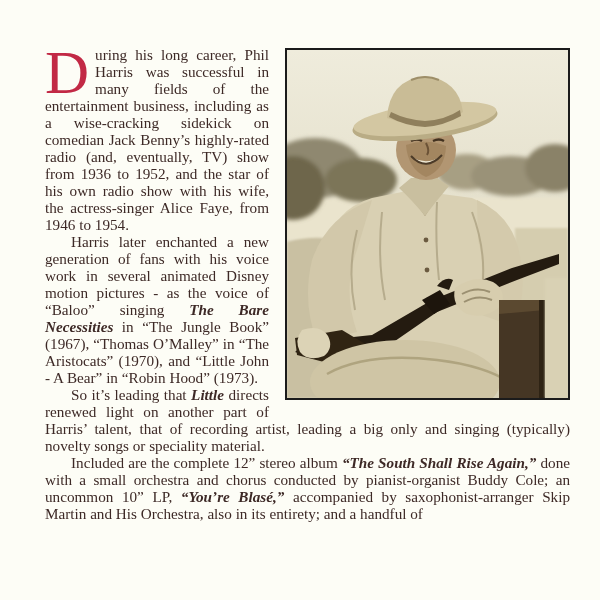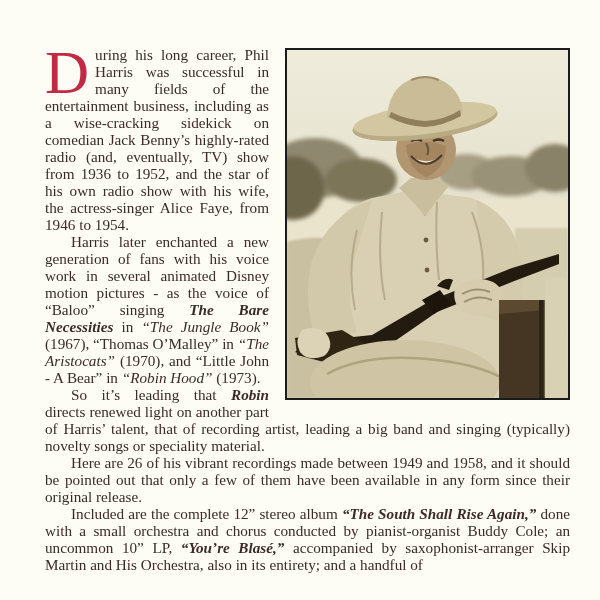--- a/index.html
+++ b/index.html
@@ -34,21 +34,21 @@
   p.para{margin:0;padding:0;}
   p.para.indent{text-indent:26px;}
   .dropcap{
     float:left;
     font-size:61px;
     line-height:49px;
     padding:2px 6px 0 0;
     color:#c22945;
     font-weight:400;
   }
-  .it{font-style:italic;margin-top:24px;}
+  .it{margin-top:24px;}
   .bit{font-style:italic;font-weight:bold;}
 </style>
 </head>
 <body>
 
 <div class="page">
   <div class="flow" id="text-flow">
 
     <figure class="photo-figure">
       <svg viewBox="0 0 281 348" preserveAspectRatio="none">
@@ -135,17 +135,16 @@
           <rect x="212" y="250" width="46" height="98" fill="#453624"></rect>
           <path d="M212,250 l46,0 l0,10 l-46,4 Z" fill="#5b4930"></path>
           <rect x="252" y="250" width="6" height="98" fill="#2e2314"></rect>
         </g>
         <rect x="258" y="228" width="23" height="120" fill="#d9d1b4" filter="url(#soft1)"></rect>
       </svg>
     </figure>
 
   <p class="para"><span class="dropcap">D</span><span>uring his long career, Phil Harris was successful in many fields of the entertainment business, including as a wise-cracking sidekick on comedian Jack Benny’s highly-rated radio (and, eventually, TV) show from 1936 to 1952, and the star of his own radio show with his wife, the actress-singer Alice Faye, from 1946 to 1954.</span></p>
       <p class="para indent"><span>Harris later enchanted a new generation of fans with his voice work in several animated Disney motion pictures - as the voice of “Baloo” singing </span><span class="bit">The Bare Necessities</span><span> in </span><span class="it">“The Jungle Book”</span><span> (1967), “Thomas O’Malley” in </span><span class="it">“The Aristocats”</span><span> (1970), and “Little John - A Bear” in </span><span class="it">“Robin Hood”</span><span> (1973).</span></p>
-      <p class="para indent"><span>So it’s leading that </span><span class="bit">Robin</span><span> directs renewed light on another part of Harris’ talent, that of recording artist, leading a big band and singing (typically) novelty songs or speciality material.</span></p>
-      <p class="para indent"><span>Here are 26 of his vibrant recordings made between 1949 and 1958, and it should be pointed out that only a few of them have been available in any form since their original release.</span></p>
+      <p class="para indent"><span>So it’s leading that </span><span class="bit">Little</span><span> directs renewed light on another part of Harris’ talent, that of recording artist, leading a big only and singing (typically) novelty songs or speciality material.</span></p>
       <p class="para indent"><span>Included are the complete 12” stereo album </span><span class="bit">“The South Shall Rise Again,”</span><span> done with a small orchestra and chorus conducted by pianist-organist Buddy Cole; an uncommon 10” LP, </span><span class="bit">“You’re Blasé,”</span><span> accompanied by saxophonist-arranger Skip Martin and His Orchestra, also in its entirety; and a handful of</span></p>
     </div>
 </div>
 
 </body></html>

